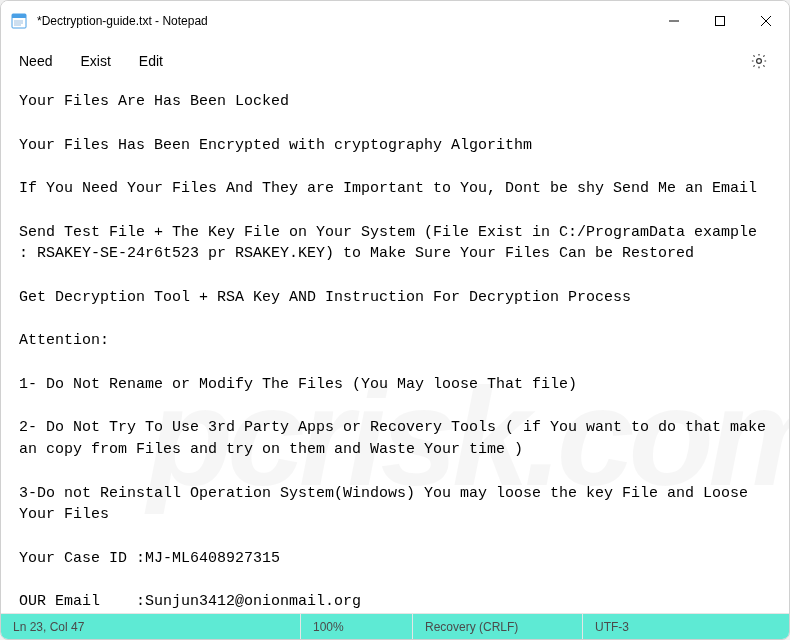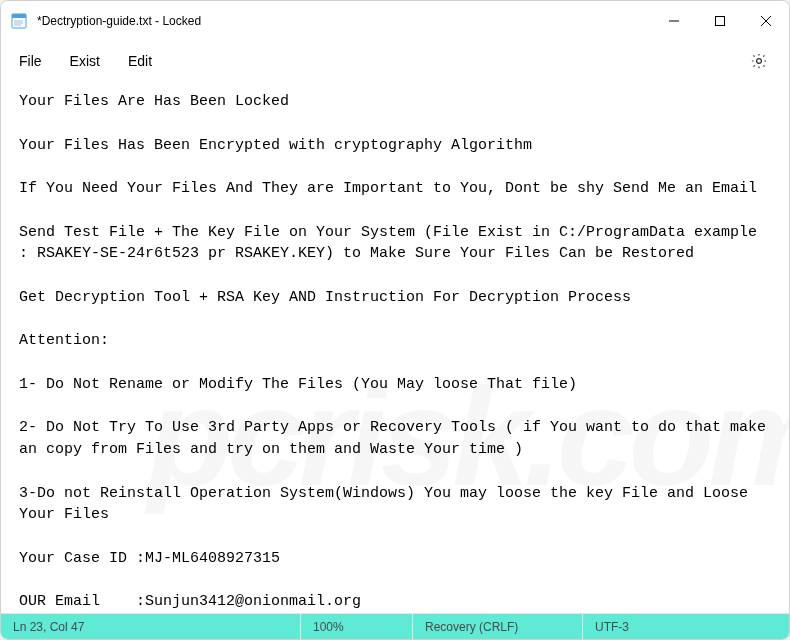--- a/index.html
+++ b/index.html
@@ -101,42 +101,42 @@
   <div class="titlebar">
     <span class="app-icon">
       <svg width="16" height="16" viewBox="0 0 16 16">
         <rect x="1" y="1" width="14" height="14" rx="1" fill="#ffffff" stroke="#4aa0e6" stroke-width="1"></rect>
         <rect x="1" y="1" width="14" height="4" fill="#4aa0e6"></rect>
         <line x1="3" y1="8" x2="12" y2="8" stroke="#9bbfe0" stroke-width="1"></line>
         <line x1="3" y1="10" x2="12" y2="10" stroke="#9bbfe0" stroke-width="1"></line>
         <line x1="3" y1="12" x2="10" y2="12" stroke="#9bbfe0" stroke-width="1"></line>
       </svg>
     </span>
-    <span class="title">*Dectryption-guide.txt - Locked</span>
+    <span class="title">*Dectryption-guide.txt - Notepad</span>
     <span class="spacer"></span>
     <div class="winbtn">
       <svg width="10" height="10" viewBox="0 0 10 10">
         <line x1="0" y1="5" x2="10" y2="5" stroke="#000" stroke-width="1"></line>
       </svg>
     </div>
     <div class="winbtn">
       <svg width="10" height="10" viewBox="0 0 10 10">
         <rect x="0.5" y="0.5" width="9" height="9" fill="none" stroke="#000" stroke-width="1"></rect>
       </svg>
     </div>
     <div class="winbtn">
       <svg width="10" height="10" viewBox="0 0 10 10">
         <line x1="0" y1="0" x2="10" y2="10" stroke="#000" stroke-width="1"></line>
         <line x1="10" y1="0" x2="0" y2="10" stroke="#000" stroke-width="1"></line>
       </svg>
     </div>
   </div>
 
   <div class="menubar">
-    <div class="menu-item">File</div>
+    <div class="menu-item">Need</div>
     <div class="menu-item">Exist</div>
     <div class="menu-item">Edit</div>
     <span class="spacer"></span>
     <div class="gear">
       <svg width="18" height="18" viewBox="0 0 24 24" fill="none" stroke="#333" stroke-width="1.6">
         <circle cx="12" cy="12" r="3.2"></circle>
         <path d="M12 2.5v2.2M12 19.3v2.2M4.6 4.6l1.6 1.6M17.8 17.8l1.6 1.6M2.5 12h2.2M19.3 12h2.2M4.6 19.4l1.6-1.6M17.8 6.2l1.6-1.6"></path>
       </svg>
     </div>
   </div>

